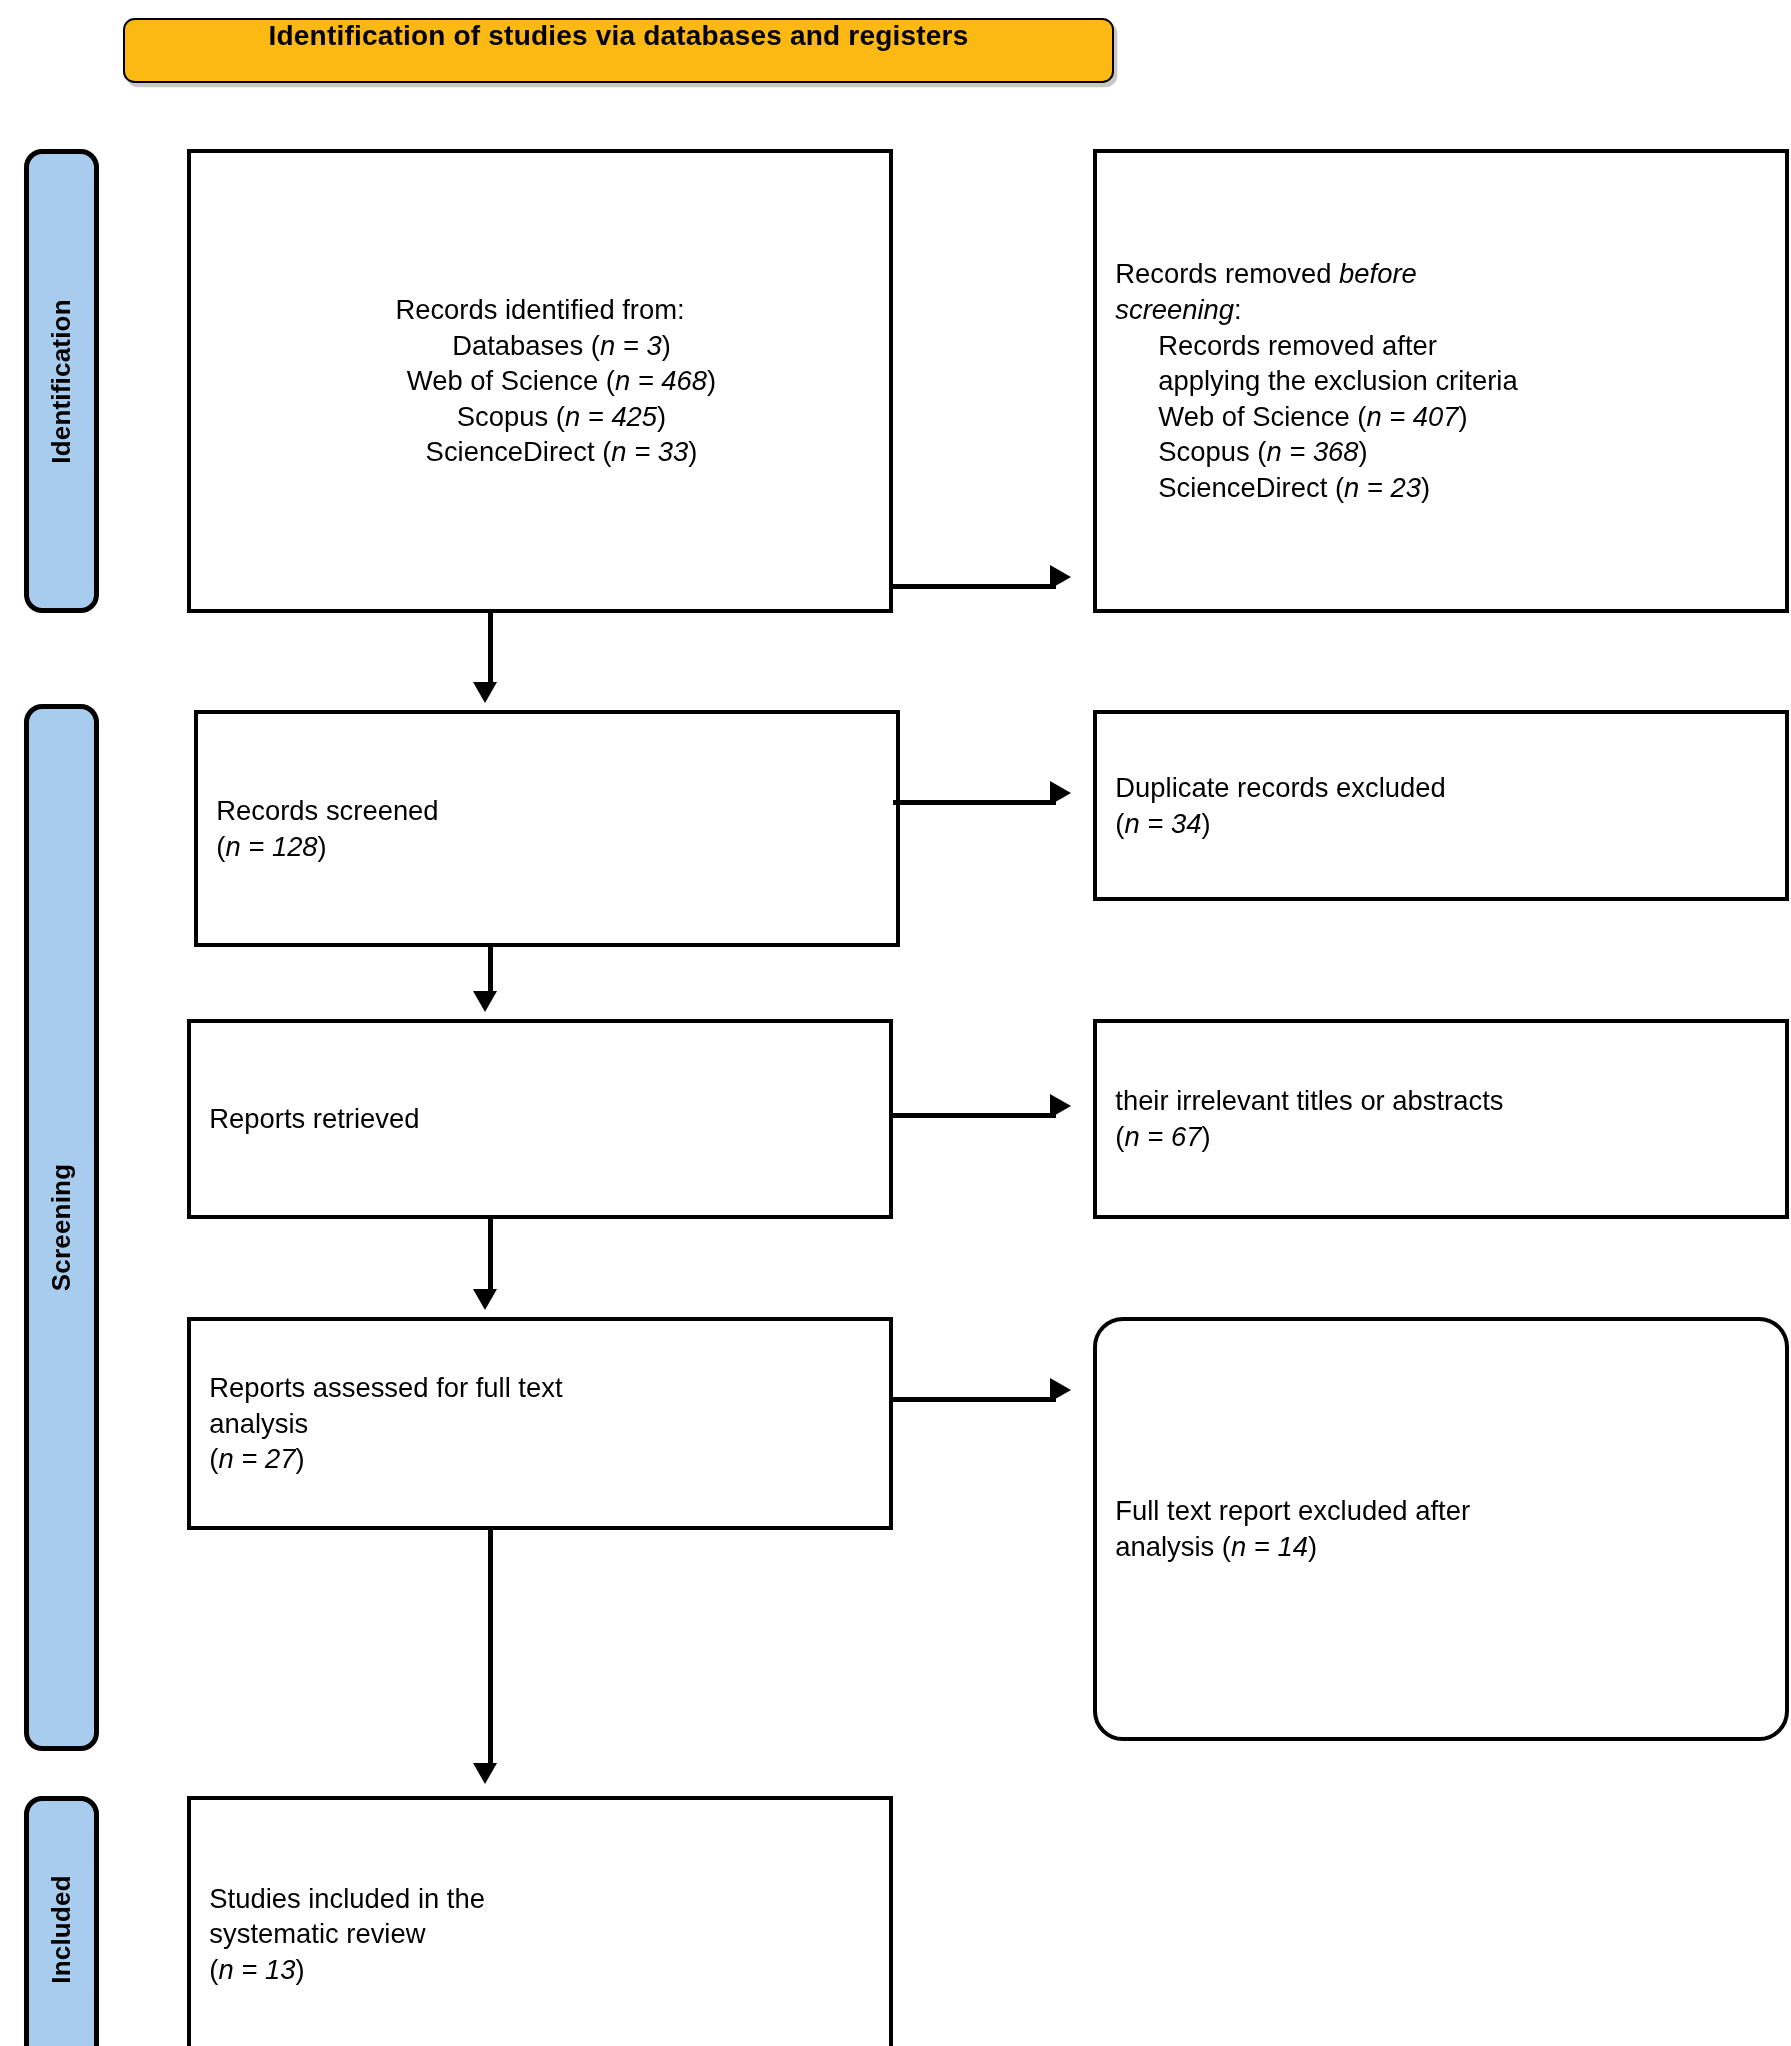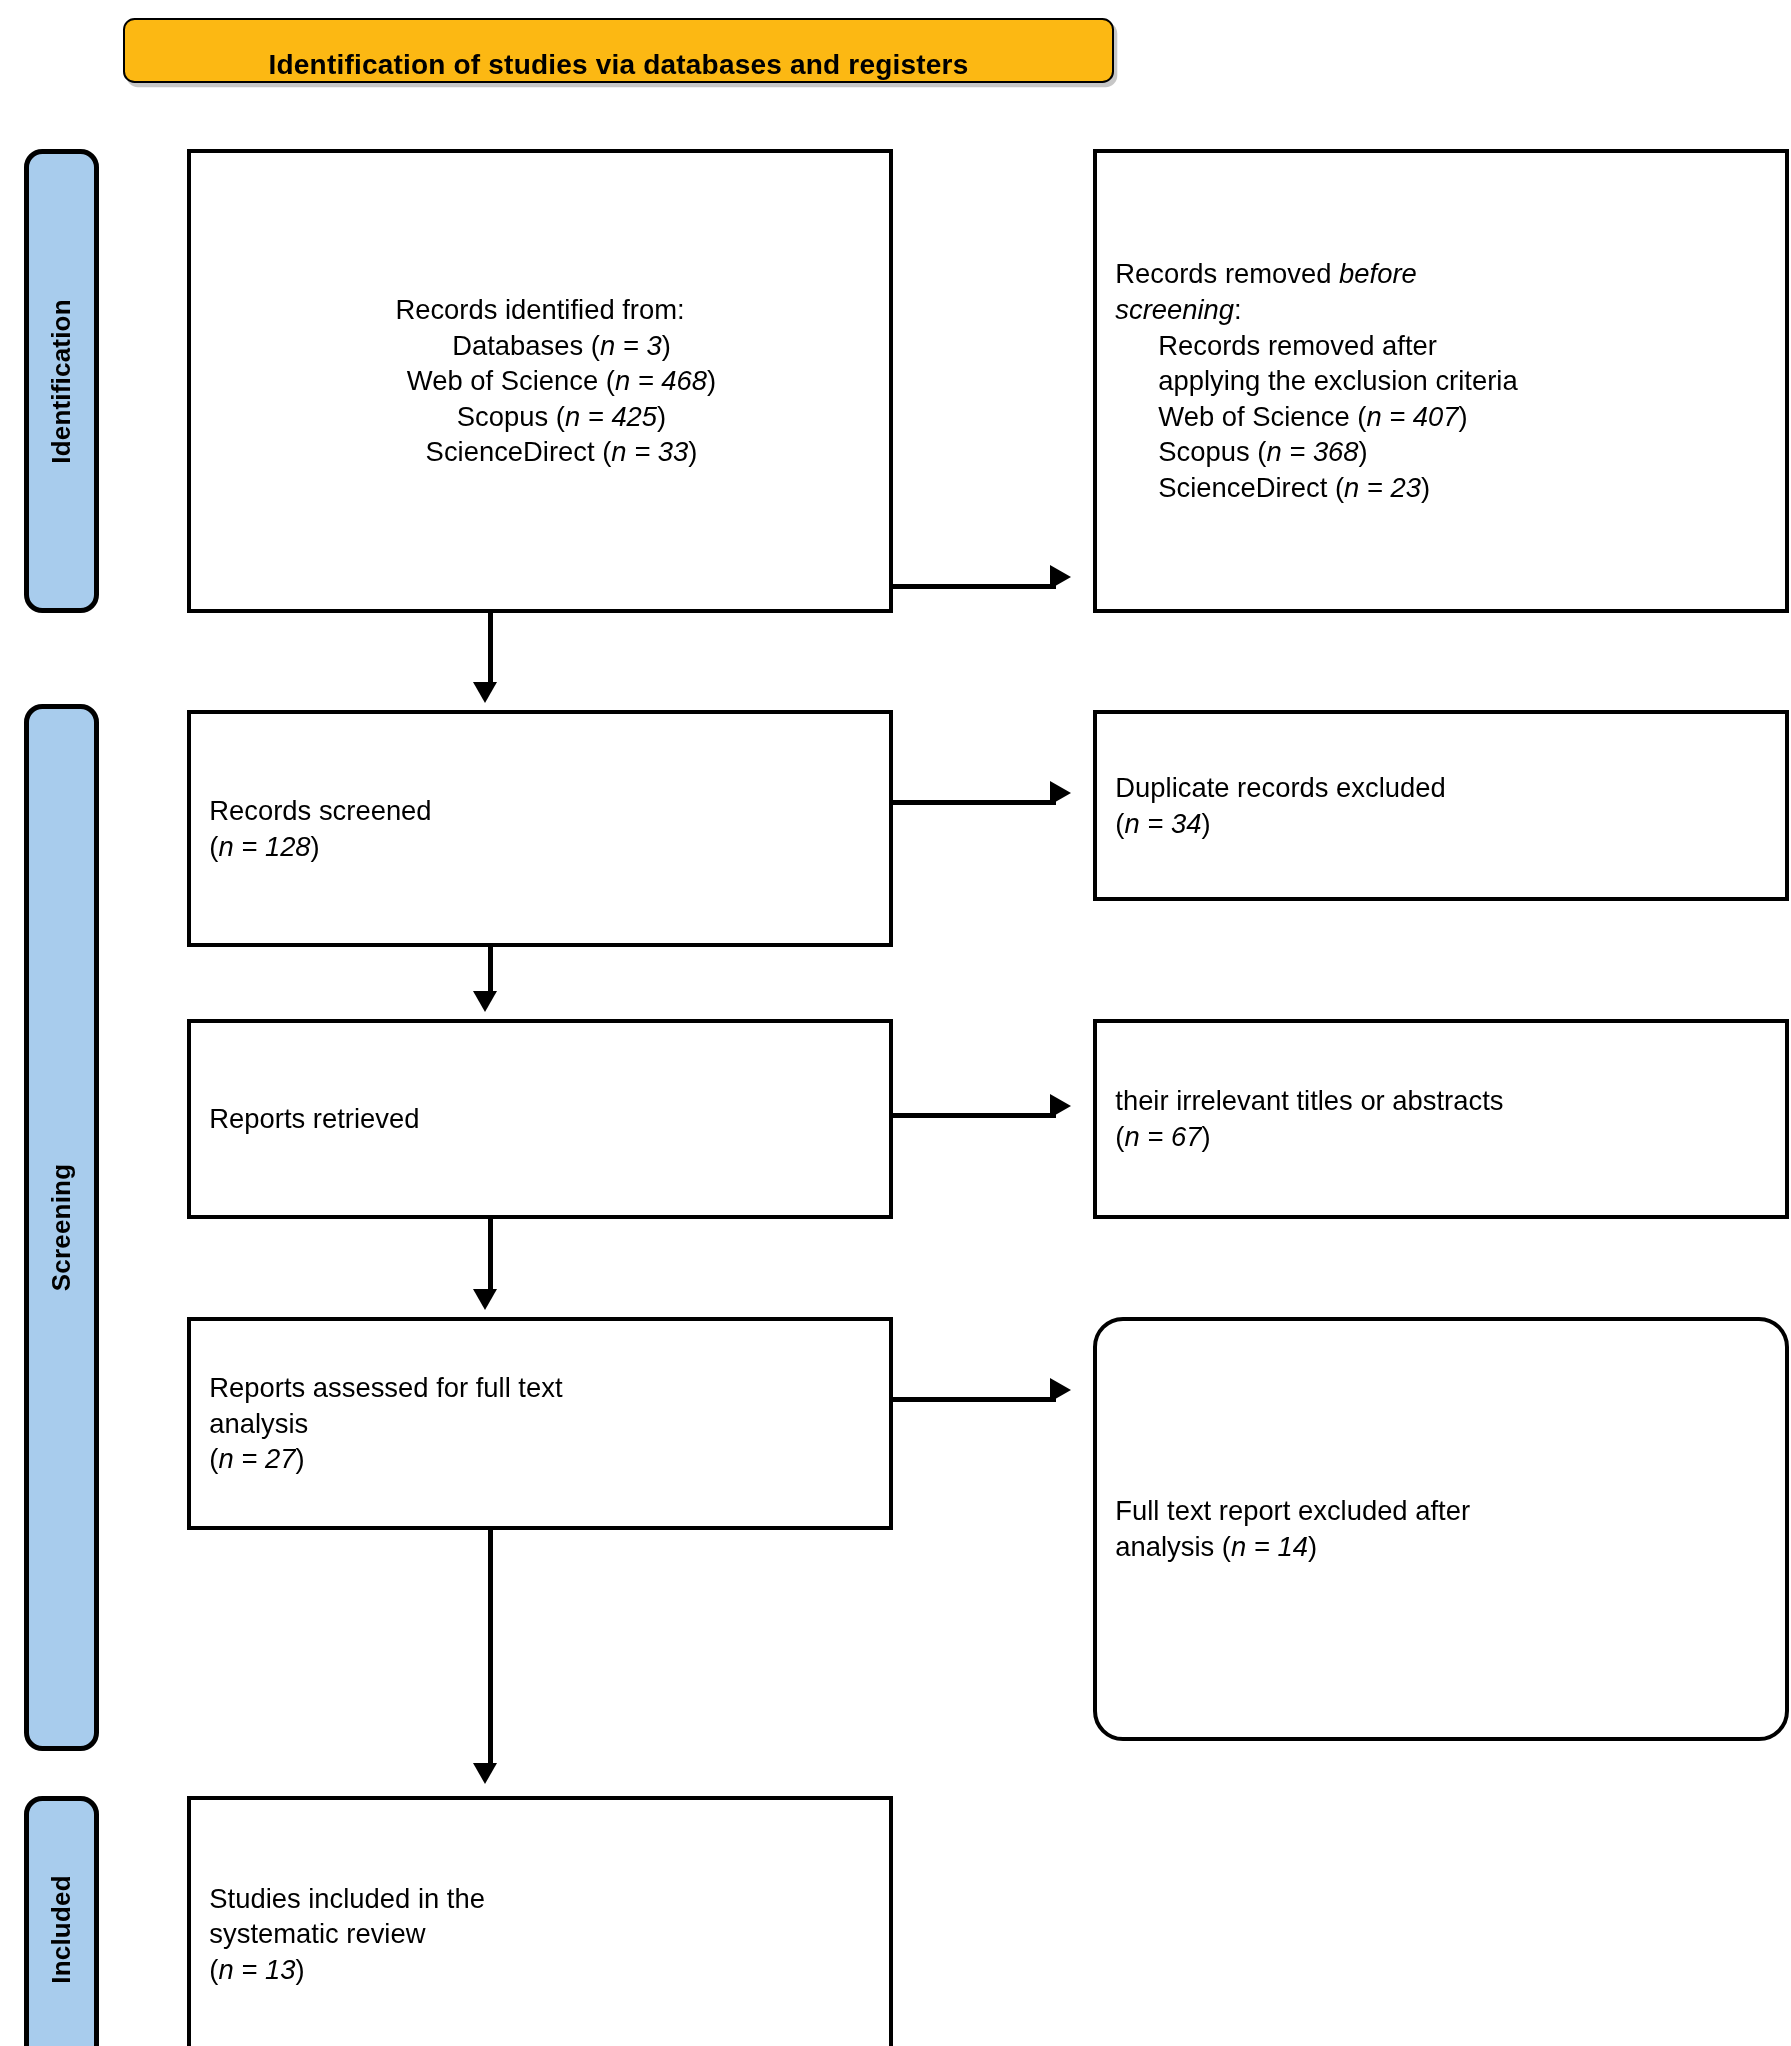--- a/index.html
+++ b/index.html
@@ -25,21 +25,21 @@
     position: absolute;
     left: 123px;
     top: 18.3px;
     width: 991px;
     height: 60px;
     background: #fcb813;
     border: 2.5px solid #000000;
     border-radius: 11.6px;
     box-sizing: border-box;
     display: flex;
-    align-items: flex-end;
+    align-items: flex-start;
     justify-content: center;
     box-shadow: 3.3px 4.2px 0 rgba(0,0,0,0.22);
   }
   .banner-text {
     font-size: 28px;
     font-weight: bold;
     letter-spacing: 0.2px;
     white-space: nowrap;
     color: #000;
   }
@@ -163,21 +163,21 @@
       <div class="line">Records removed <i>before</i></div>
       <div class="line"><i>screening</i>:</div>
       <div class="line indent">Records removed after</div>
       <div class="line indent">applying the exclusion criteria</div>
       <div class="line indent">Web of Science (<i>n</i> <i>=</i> <i>407</i>)</div>
       <div class="line indent">Scopus (<i>n</i> <i>=</i> <i>368</i>)</div>
       <div class="line indent">ScienceDirect (<i>n</i> <i>=</i> <i>23</i>)</div>
     </div>
   </div>
 
-  <div class="box" id="box-screened" style="left: 187px; top: 710px; width: 706px; height: 237px;">
+  <div class="box" id="box-screened" style="left: 194px; top: 710px; width: 706px; height: 237px;">
     <div class="lines">
       <div class="line">Records screened</div>
       <div class="line">(<i>n</i> <i>=</i> <i>128</i>)</div>
     </div>
   </div>
   <div class="box" id="box-duplicates" style="left: 1093px; top: 710px; width: 696px; height: 191px;">
     <div class="lines">
       <div class="line">Duplicate records excluded</div>
       <div class="line">(<i>n</i> <i>=</i> <i>34</i>)</div>
     </div>

